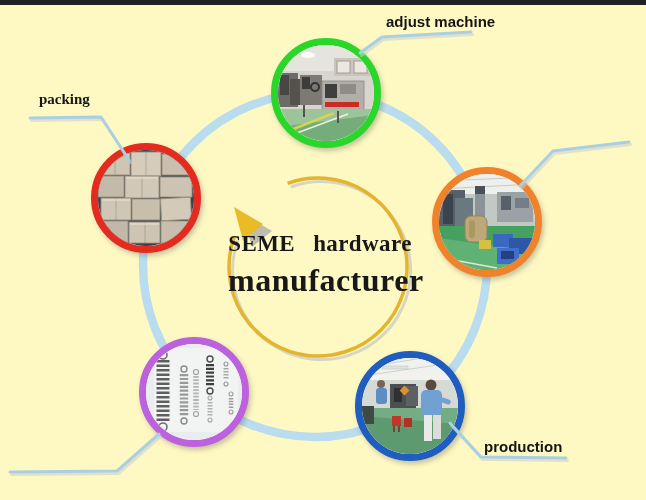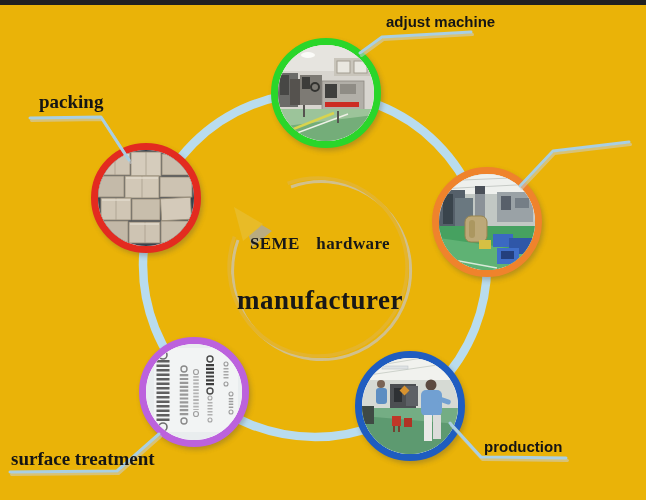--- a/index.html
+++ b/index.html
@@ -1,18 +1,18 @@
 <!DOCTYPE html>
 <html><head>
 <meta charset="utf-8">
 <style>
   html,body { margin:0; padding:0; background:#ffffff; }
   .canvas {
     position:relative; width:646px; height:500px; overflow:hidden;
-    background:#eab308; font-family:"Liberation Sans", sans-serif;
+    background:#fef9c3; font-family:"Liberation Sans", sans-serif;
   }
   .top-bar { position:absolute; left:0; top:0; width:646px; height:5px; background:#212121; }
   .layer { position:absolute; left:0; top:0; width:646px; height:500px; pointer-events:none; }
   .layer-back { z-index:1; }
   .layer-front { z-index:3; }
 
   .node {
     position:absolute; width:110px; height:110px; box-sizing:border-box;
     border:7px solid #888; border-radius:50%; overflow:hidden; background:#fff;
     box-shadow:2px 3px 5px rgba(70,70,70,.30); z-index:2;
@@ -21,33 +21,33 @@
   .node-adjust    { left:271px; top:38px; }
   .node-production{ left:432px; top:167px; }
   .node-inspection{ left:355px; top:351px; }
   .node-surface   { left:139px; top:337px; }
   .node-packing   { left:91px;  top:143px; }
 
   .stage-label {
     position:absolute; white-space:nowrap; color:#151515; z-index:4;
   }
   .lbl-sans  { font-family:"Liberation Sans", sans-serif; font-weight:bold; font-size:15px; }
-  .lbl-serif { font-family:"Liberation Serif", serif;     font-weight:bold; font-size:19px; }
+  .lbl-serif { font-family:"Liberation Serif", serif;     font-weight:bold; font-size:15px; }
   .label-adjust     { left:386px; top:13px; }
   .label-production { left:551px; top:123px; }
   .label-inspection { left:484px; top:438px; }
   .label-surface    { left:11px;  top:448px; }
   .label-packing    { left:39px;  top:91px; }
 
   .center-title {
     position:absolute; left:228px; top:231px; width:184px; text-align:center;
     color:#181818; z-index:4; font-family:"Liberation Serif", serif; font-weight:bold;
   }
-  .title-line1 { font-size:17px; line-height:26px; word-spacing:12px; letter-spacing:.4px; }
-  .title-line2 { font-size:27px; line-height:30px; margin-top:28px; letter-spacing:.5px; }
+  .title-line1 { font-size:23px; line-height:26px; word-spacing:12px; letter-spacing:.4px; }
+  .title-line2 { font-size:32px; line-height:30px; margin-top:8px; letter-spacing:.5px; }
 </style>
 </head>
 <body>
 
 <div class="canvas">
   <div class="top-bar"></div>
 
   <svg class="layer layer-back" viewBox="0 0 646 500">
     <circle cx="315" cy="265" r="172" fill="none" stroke="#b9dcee" stroke-width="8.5"></circle>
   </svg>
@@ -211,20 +211,19 @@
       <path d="M 30 118 L 101 117 L 129 160"></path>
     </g>
     <path d="M 291 187 A 89 89 0 1 1 238 240" fill="none" stroke="#c6c6c6" stroke-width="3" opacity="0.7"></path>
     <path d="M 287.6 183.4 A 89 89 0 1 1 234.4 236.6" fill="none" stroke="#e4b42c" stroke-width="3.5"></path>
     <polygon points="243,214 272,231 252,247" fill="#a8a8a8" opacity="0.75"></polygon>
     <polygon points="234,207 263,224 243,241" fill="#e8bb27"></polygon>
   </svg>
 
   <div class="stage-label lbl-sans label-adjust">adjust machine</div>
   <div class="stage-label lbl-sans label-inspection">production</div>
-  <div class="stage-label lbl-serif label-surface">surface treatment</div>
   <div class="stage-label lbl-serif label-packing">packing</div>
 
   <div class="center-title">
     <div class="title-line1">SEME hardware</div>
     <div class="title-line2">manufacturer</div>
   </div>
 </div>
 
 </body></html>

